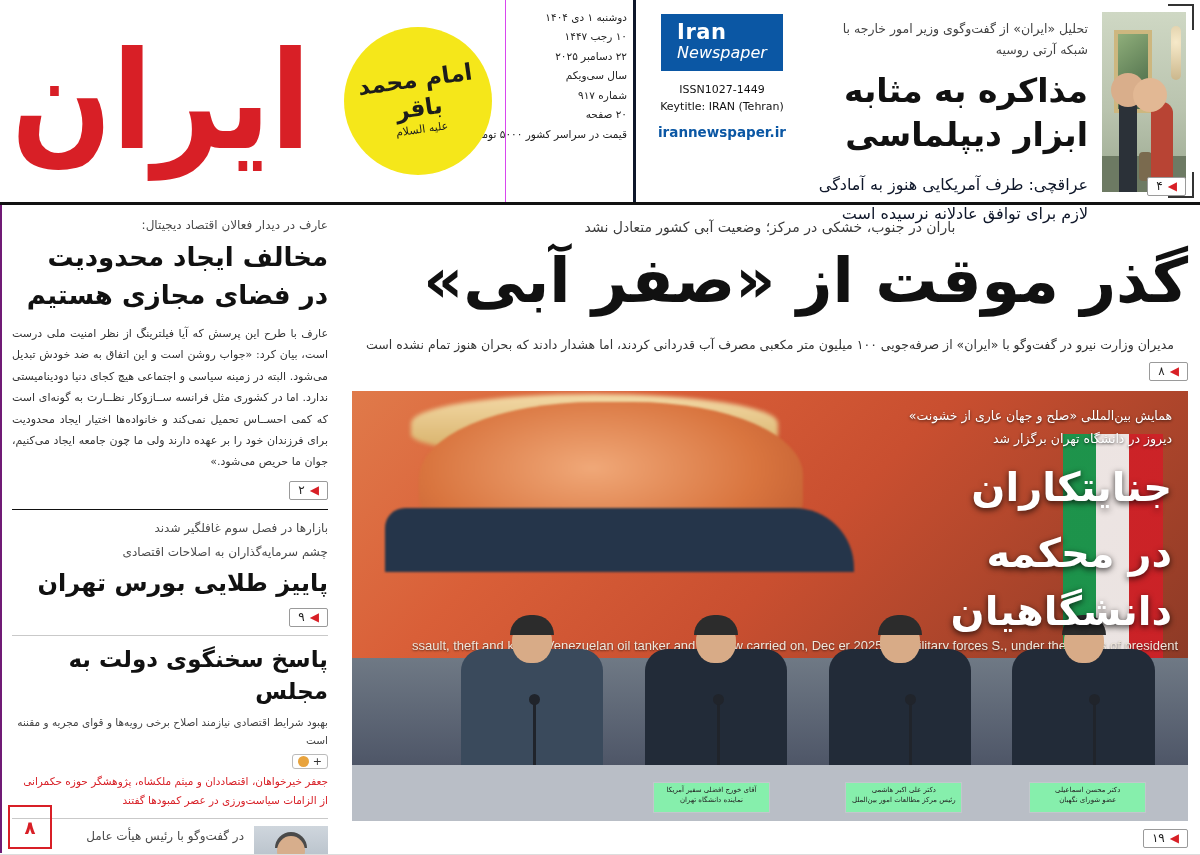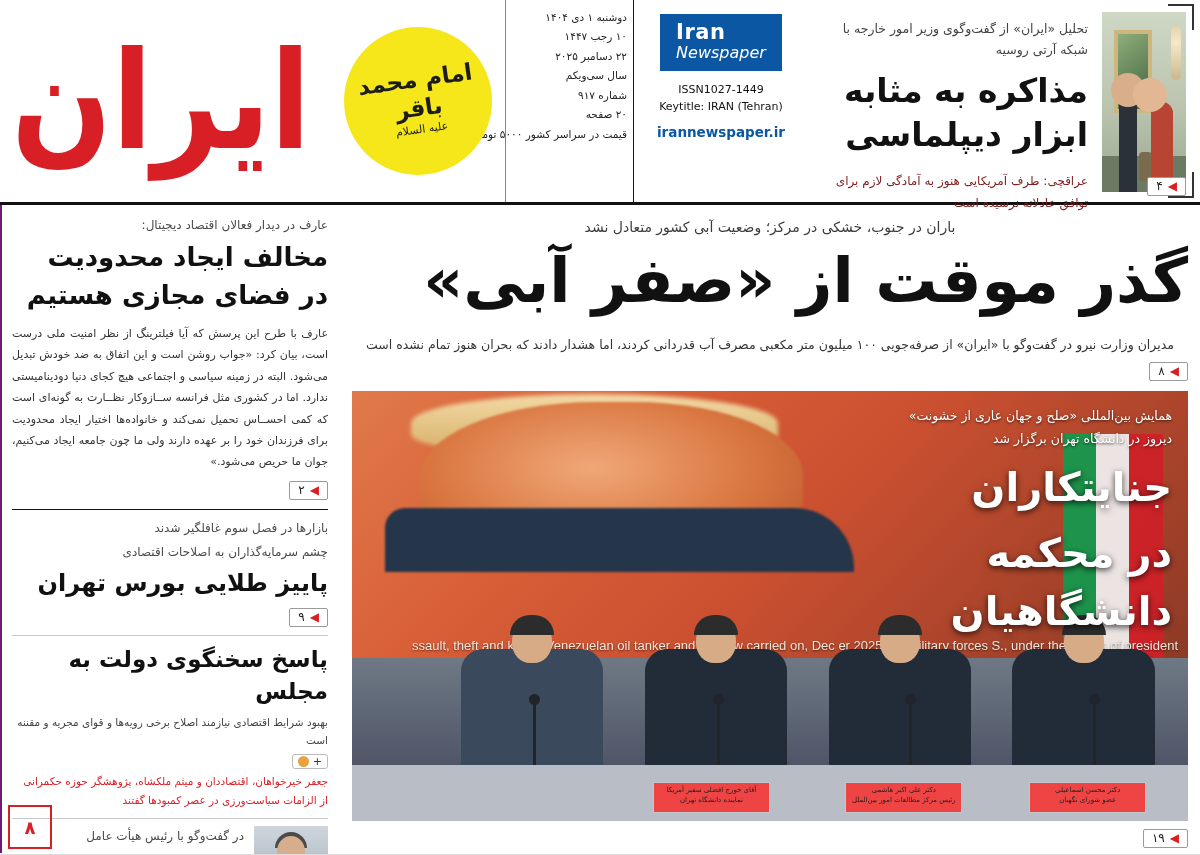--- a/index.html
+++ b/index.html
@@ -56,21 +56,21 @@
     font-size: 10.5px; line-height: 1.85;
     color: #222; text-align: right;
     border-left: 1px solid #d946ef;
   }
   .dateline div { white-space: nowrap; }
 
   .idzone {
     width: 175px;
     padding: 14px 10px 0 10px;
     text-align: center;
-    border-left: 1px solid #0f172a;
+    border-left: 3px solid #0f172a;
   }
   .iran-badge {
     display: inline-block;
     background: #0b57a4; color: #fff;
     padding: 6px 16px 8px 16px;
     text-align: left; line-height: 1.15;
     margin-bottom: 10px;
   }
   .iran-badge .l1 { font-size: 21px; font-weight: 700; letter-spacing: .5px; }
   .iran-badge .l2 { font-size: 16px; font-weight: 400; font-style: italic; }
@@ -83,21 +83,21 @@
     position: relative;
     padding: 12px 14px 10px 10px;
     display: flex; flex-direction: row; gap: 14px;
   }
   .tf-text { width: 270px; text-align: right; padding-top: 6px; }
   .tf-kicker { font-size: 12.5px; color: #444; line-height: 1.7; margin-bottom: 8px; }
   .tf-head {
     font-size: 33px; font-weight: 700; color: #111; line-height: 1.35;
     margin-bottom: 12px;
   }
-  .tf-sub { font-size: 12px; color: #7f1d1d; line-height: 1.85; }
+  .tf-sub { font-size: 16px; color: #0f172a; line-height: 1.85; }
   .tf-photo {
     flex: 1; min-width: 0;
     background: linear-gradient(160deg,#9fb8a4 0%,#c9c0a8 45%,#8e9a86 100%);
     position: relative; overflow: hidden;
   }
   .tf-photo .wall { position:absolute; inset:0; background:
       linear-gradient(180deg,#cfd8c4 0%, #b9c3ae 55%, #9aa88f 100%); }
   .tf-photo .painting { position:absolute; left:14%; top:10%; width:46%; height:46%;
       background: linear-gradient(140deg,#8fae7a,#5f7f57 60%,#4a6346); border:4px solid #cdb77f; }
   .tf-photo .lamp { position:absolute; right:6%; top:8%; width:12%; height:30%;
@@ -242,21 +242,21 @@
   .p3 { right: 48%; }
   .p4 { right: 70%; background: #3a4a5c; }
   .mic {
     position: absolute; bottom: 13%; width: 3px; height: 15%;
     background: #20242b;
   }
   .mic:after { content:""; position:absolute; top:-7px; left:-4px; width:11px; height:11px;
     border-radius:50%; background:#20242b; }
   .namecard {
     position: absolute; bottom: 2%; width: 14%; height: 7%;
-    background: #ef4444; border: 1px solid #c2c7cc;
+    background: #86efac; border: 1px solid #c2c7cc;
     font-size: 7px; color: #222; text-align: center; line-height: 1.35; padding-top: 3px;
     overflow: hidden;
   }
 
   .hero-headbox {
     position: absolute; right: 16px; top: 14px; width: 44%;
     text-align: right;
   }
   .hero-kicker { color: #fff; font-size: 12.5px; line-height: 1.8; text-shadow: 0 1px 3px rgba(0,0,0,.7); }
   .hero-head {

